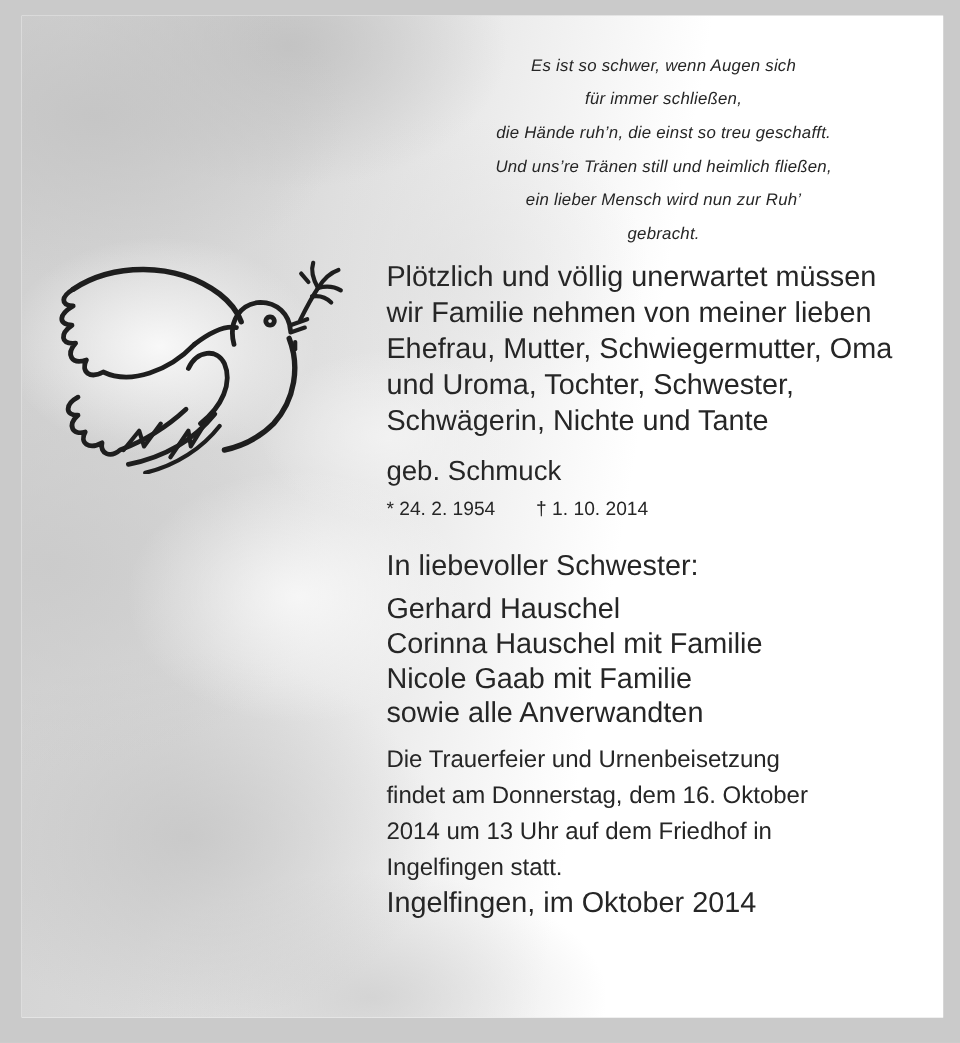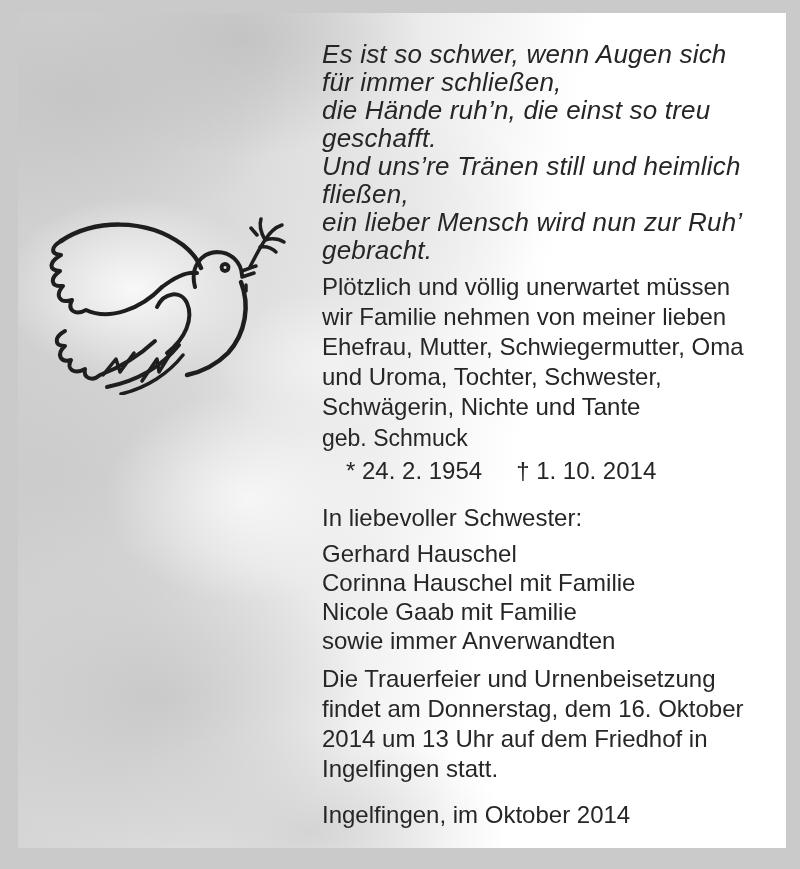--- a/index.html
+++ b/index.html
@@ -63,70 +63,70 @@
     position: absolute;
     left: 304px;
     top: 27px;
     width: 462px;
     color: #262626;
   }
   .pre { white-space: pre-line; }
 
   .poem {
     font-style: italic;
-    font-size: 26px;
+    font-size: 14px;
     line-height: 28px;
     letter-spacing: 0.2px;
+    text-align: center;
   }
   .intro {
     margin-top: 8px;
     font-size: 24px;
     line-height: 30px;
   }
   .name {
     margin: 0;
     margin-top: 0px;
     font-family: "DejaVu Serif", "Liberation Serif", serif;
     font-style: italic;
     font-weight: 500;
     font-size: 52px;
     line-height: 56px;
     color: #1f1f1f;
     letter-spacing: 0.5px;
   }
   .maiden {
-    margin-top: 2px;
+    margin-top: 12px;
     font-size: 23px;
     line-height: 28px;
   }
   .dates {
     margin-top: 4px;
-    font-size: 24px;
+    font-size: 16px;
     line-height: 30px;
     display: flex;
     gap: 34px;
-    margin-left: 24px;
   }
   .remembrance {
     margin-top: 17px;
     font-size: 24px;
     line-height: 30px;
   }
   .mourners {
     margin-top: 6px;
     font-size: 24px;
     line-height: 29px;
   }
   .funeral {
     margin-top: 9px;
-    font-size: 24px;
+    font-size: 20px;
     line-height: 30px;
   }
   .place-date {
-    margin-top: 16px;
+    margin-top: 0;
     font-size: 24px;
     line-height: 30px;
   }
 </style>
 </head>
 <body>
 
 <div class="page">
   <div class="card">
 
@@ -183,21 +183,21 @@
 Schwägerin, Nichte und Tante</div>
       <div class="maiden">geb. Schmuck</div>
       <div class="dates">
         <span>* 24. 2. 1954</span>
         <span>† 1. 10. 2014</span>
       </div>
       <div class="remembrance">In liebevoller Schwester:</div>
       <div class="mourners pre">Gerhard Hauschel
 Corinna Hauschel mit Familie
 Nicole Gaab mit Familie
-sowie immer Anverwandten</div>
+sowie alle Anverwandten</div>
       <div class="funeral pre">Die Trauerfeier und Urnenbeisetzung
 findet am Donnerstag, dem 16. Oktober
 2014 um 13 Uhr auf dem Friedhof in
 Ingelfingen statt.</div>
       <div class="place-date">Ingelfingen, im Oktober 2014</div>
     </div>
 
   </div>
 </div>
 

